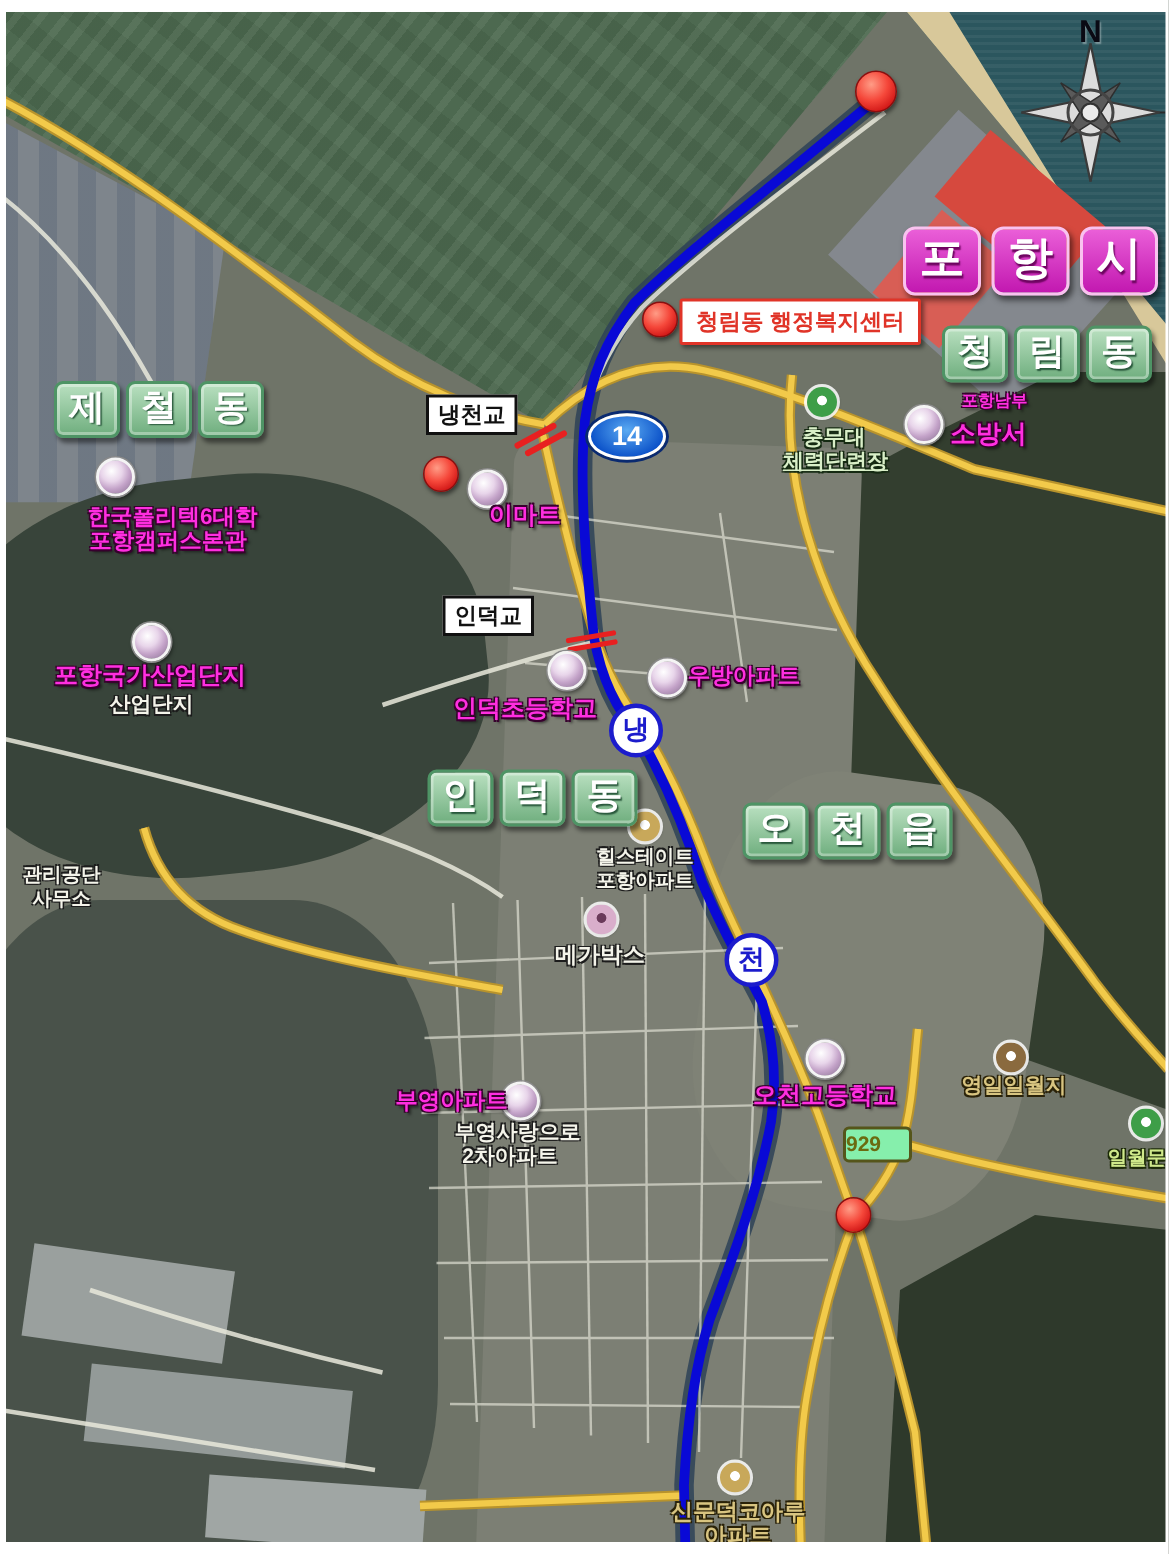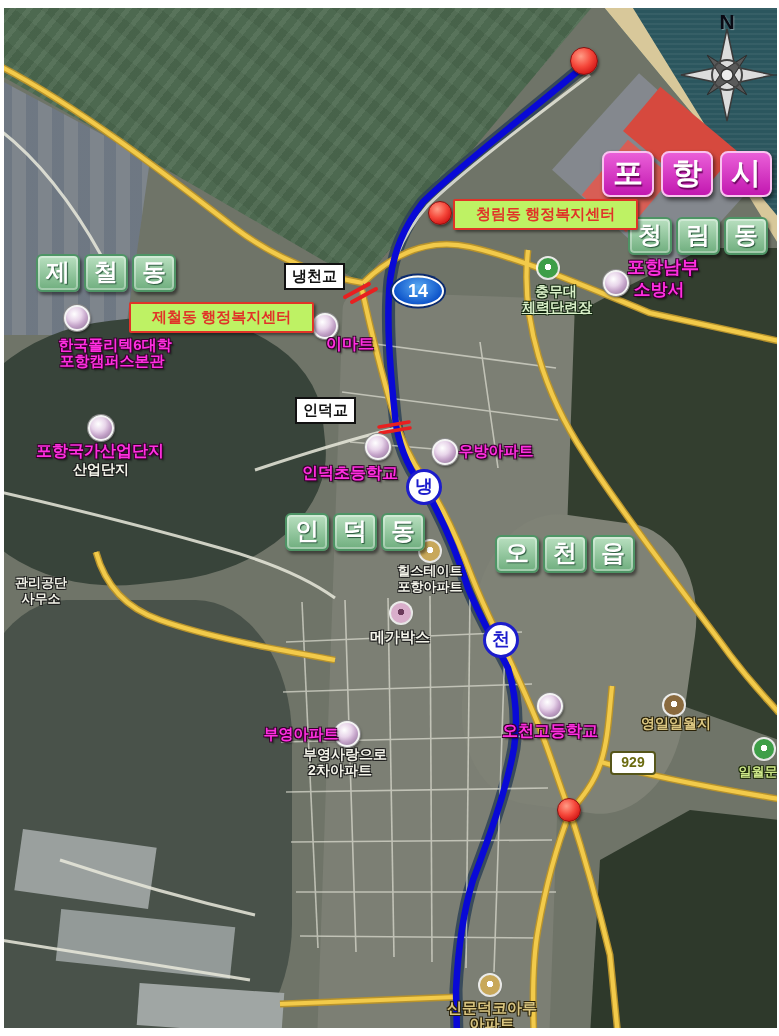--- a/index.html
+++ b/index.html
@@ -64,34 +64,34 @@
     background:linear-gradient(#b9e0c0,#6fae7e);border:2px solid #4e9465;
     box-shadow:inset 0 0 0 2px rgba(255,255,255,.35),2px 3px 3px rgba(0,0,0,.45);
     color:#ffffff;font-weight:bold;font-size:24px;line-height:32px;text-align:center;
     text-shadow:1px 1px 1px #27563a;}
   .mbox{width:48px;height:42px;margin-right:7px;border-radius:8px;
     background:linear-gradient(#ea5fd8,#c218b0);border:2px solid #f9c2ef;
     box-shadow:2px 3px 4px rgba(0,0,0,.55);
     color:#ffffff;font-weight:bold;font-size:30px;line-height:40px;text-align:center;
     text-shadow:1px 2px 1px #6e0560;}
   
-  .obox{position:absolute;background:#bef264;border:2px solid #e03428;border-radius:2px;
-    color:#e03428;font-weight:bold;font-size:15px;padding:4px 21px;white-space:nowrap;
+  .obox{position:absolute;background:#ffffff;border:2px solid #e03428;border-radius:2px;
+    color:#e03428;font-weight:bold;font-size:15px;padding:4px 9px;white-space:nowrap;
     box-shadow:2px 2px 3px rgba(0,0,0,.45);z-index:5;}
   
   .bbox{position:absolute;background:#ffffff;border:2px solid #111111;color:#111111;
     font-weight:bold;font-size:15px;padding:2px 6px;white-space:nowrap;z-index:5;}
   
   .badge14{position:absolute;left:418px;top:291px;width:48px;height:27px;transform:translate(-50%,-50%);
     border-radius:50%;background:radial-gradient(ellipse at 50% 35%,#5aaaf2,#0a50c8 75%);
     border:2px solid #ffffff;box-shadow:0 0 0 2px #0a2a70;color:#ffffff;font-weight:bold;
     font-size:18px;text-align:center;line-height:26px;z-index:6;}
-  .badge929{position:absolute;left:633px;top:763px;width:42px;height:20px;transform:translate(-50%,-50%);
-    background:#ffffff;border:2px solid #55551a;border-radius:4px;color:#6b6b10;font-weight:bold;
-    font-size:14px;text-align:center;line-height:18px;z-index:6;}
+  .badge929{position:absolute;left:585px;top:763px;width:42px;height:20px;transform:translate(-50%,-50%);
+    background:#86efac;border:2px solid #55551a;border-radius:4px;color:#6b6b10;font-weight:bold;
+    font-size:14px;line-height:18px;z-index:6;}
   .rbadge{position:absolute;width:30px;height:30px;transform:translate(-50%,-50%);border-radius:50%;
     background:#ffffff;border:3px solid #1c1ccc;color:#1c1ccc;font-weight:bold;font-size:18px;
     text-align:center;line-height:29px;z-index:6;}
   
   .north{position:absolute;left:727px;top:22px;transform:translate(-50%,-50%);color:#0a0a14;
     font-weight:bold;font-size:21px;z-index:6;text-shadow:1px 1px 1px rgba(255,255,255,.35);}
   
   .fr{position:absolute;background:#ffffff;z-index:10;}
   .fr-t{left:0;top:0;width:779px;height:8px;}
   .fr-b{left:0;top:1028px;width:779px;height:8px;}
@@ -249,23 +249,22 @@
 
     <div class="badge14">14</div>
     <div class="badge929">929</div>
     <div class="rbadge" style="left:424px;top:487px;">냉</div>
     <div class="rbadge" style="left:501px;top:640px;">천</div>
 
     <div class="bbox" style="left:284px;top:263px;">냉천교</div>
     <div class="bbox" style="left:295px;top:397px;">인덕교</div>
 
     <div class="obox" style="left:453px;top:199px;">청림동 행정복지센터</div>
-    <div class="obox" style="left:129px;top:302px;">제철동 행정복지센터</div>
-
-    <div class="lbl magenta" style="left:663px;top:267px;font-size:18px;">포항남부</div>
+
+    <div class="lbl magenta" style="left:663px;top:267px;font-size:11px;">포항남부</div>
     <div class="lbl magenta" style="left:659px;top:289px;font-size:17px;">소방서</div>
     <div class="lbl palegreen" style="left:556px;top:292px;font-size:14px;">충무대</div>
     <div class="lbl palegreen" style="left:557px;top:308px;font-size:14px;text-decoration:underline;">체력단련장</div>
     <div class="lbl magenta" style="left:328px;top:344px;font-size:16px;padding-left:44px;">이마트</div>
     <div class="lbl magenta" style="left:115px;top:345px;font-size:15px;">한국폴리텍6대학</div>
     <div class="lbl magenta" style="left:112px;top:361px;font-size:15px;">포항캠퍼스본관</div>
     <div class="lbl magenta" style="left:100px;top:451px;font-size:16px;">포항국가산업단지</div>
     <div class="lbl whitelbl" style="left:101px;top:470px;font-size:14px;">산업단지</div>
     <div class="lbl magenta" style="left:350px;top:473px;font-size:16px;">인덕초등학교</div>
     <div class="lbl magenta" style="left:496px;top:451px;font-size:15px;">우방아파트</div>

